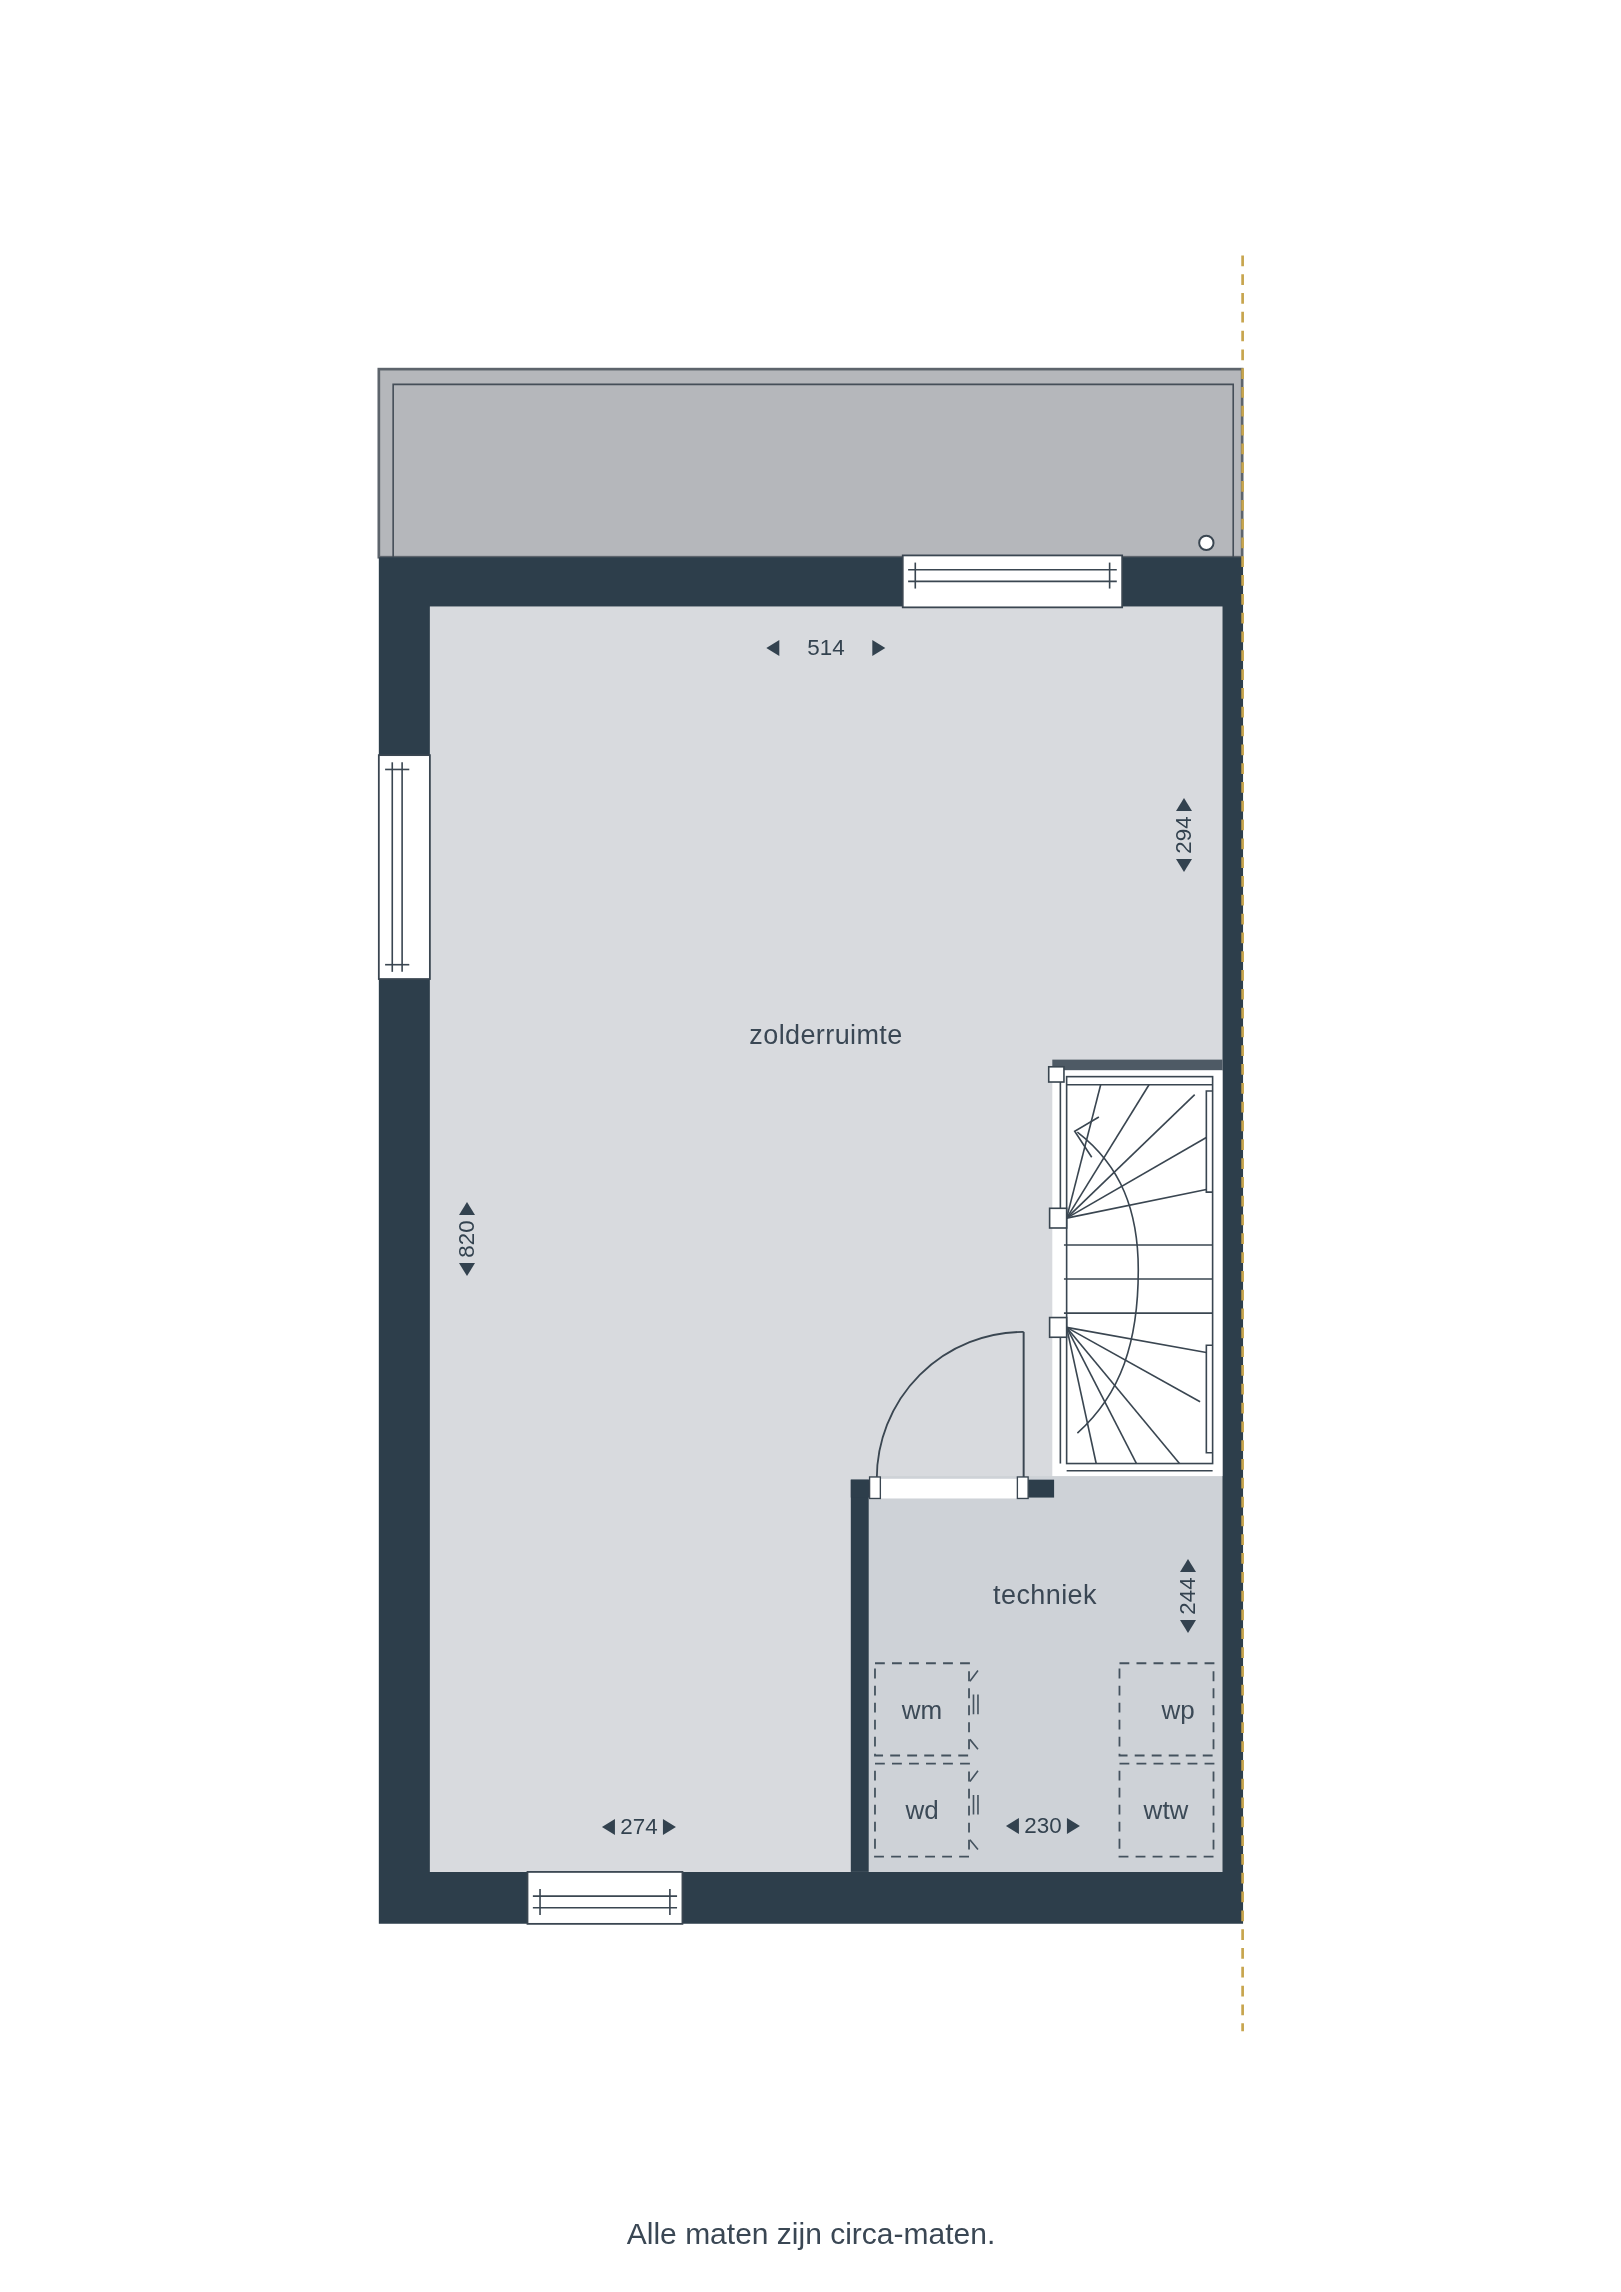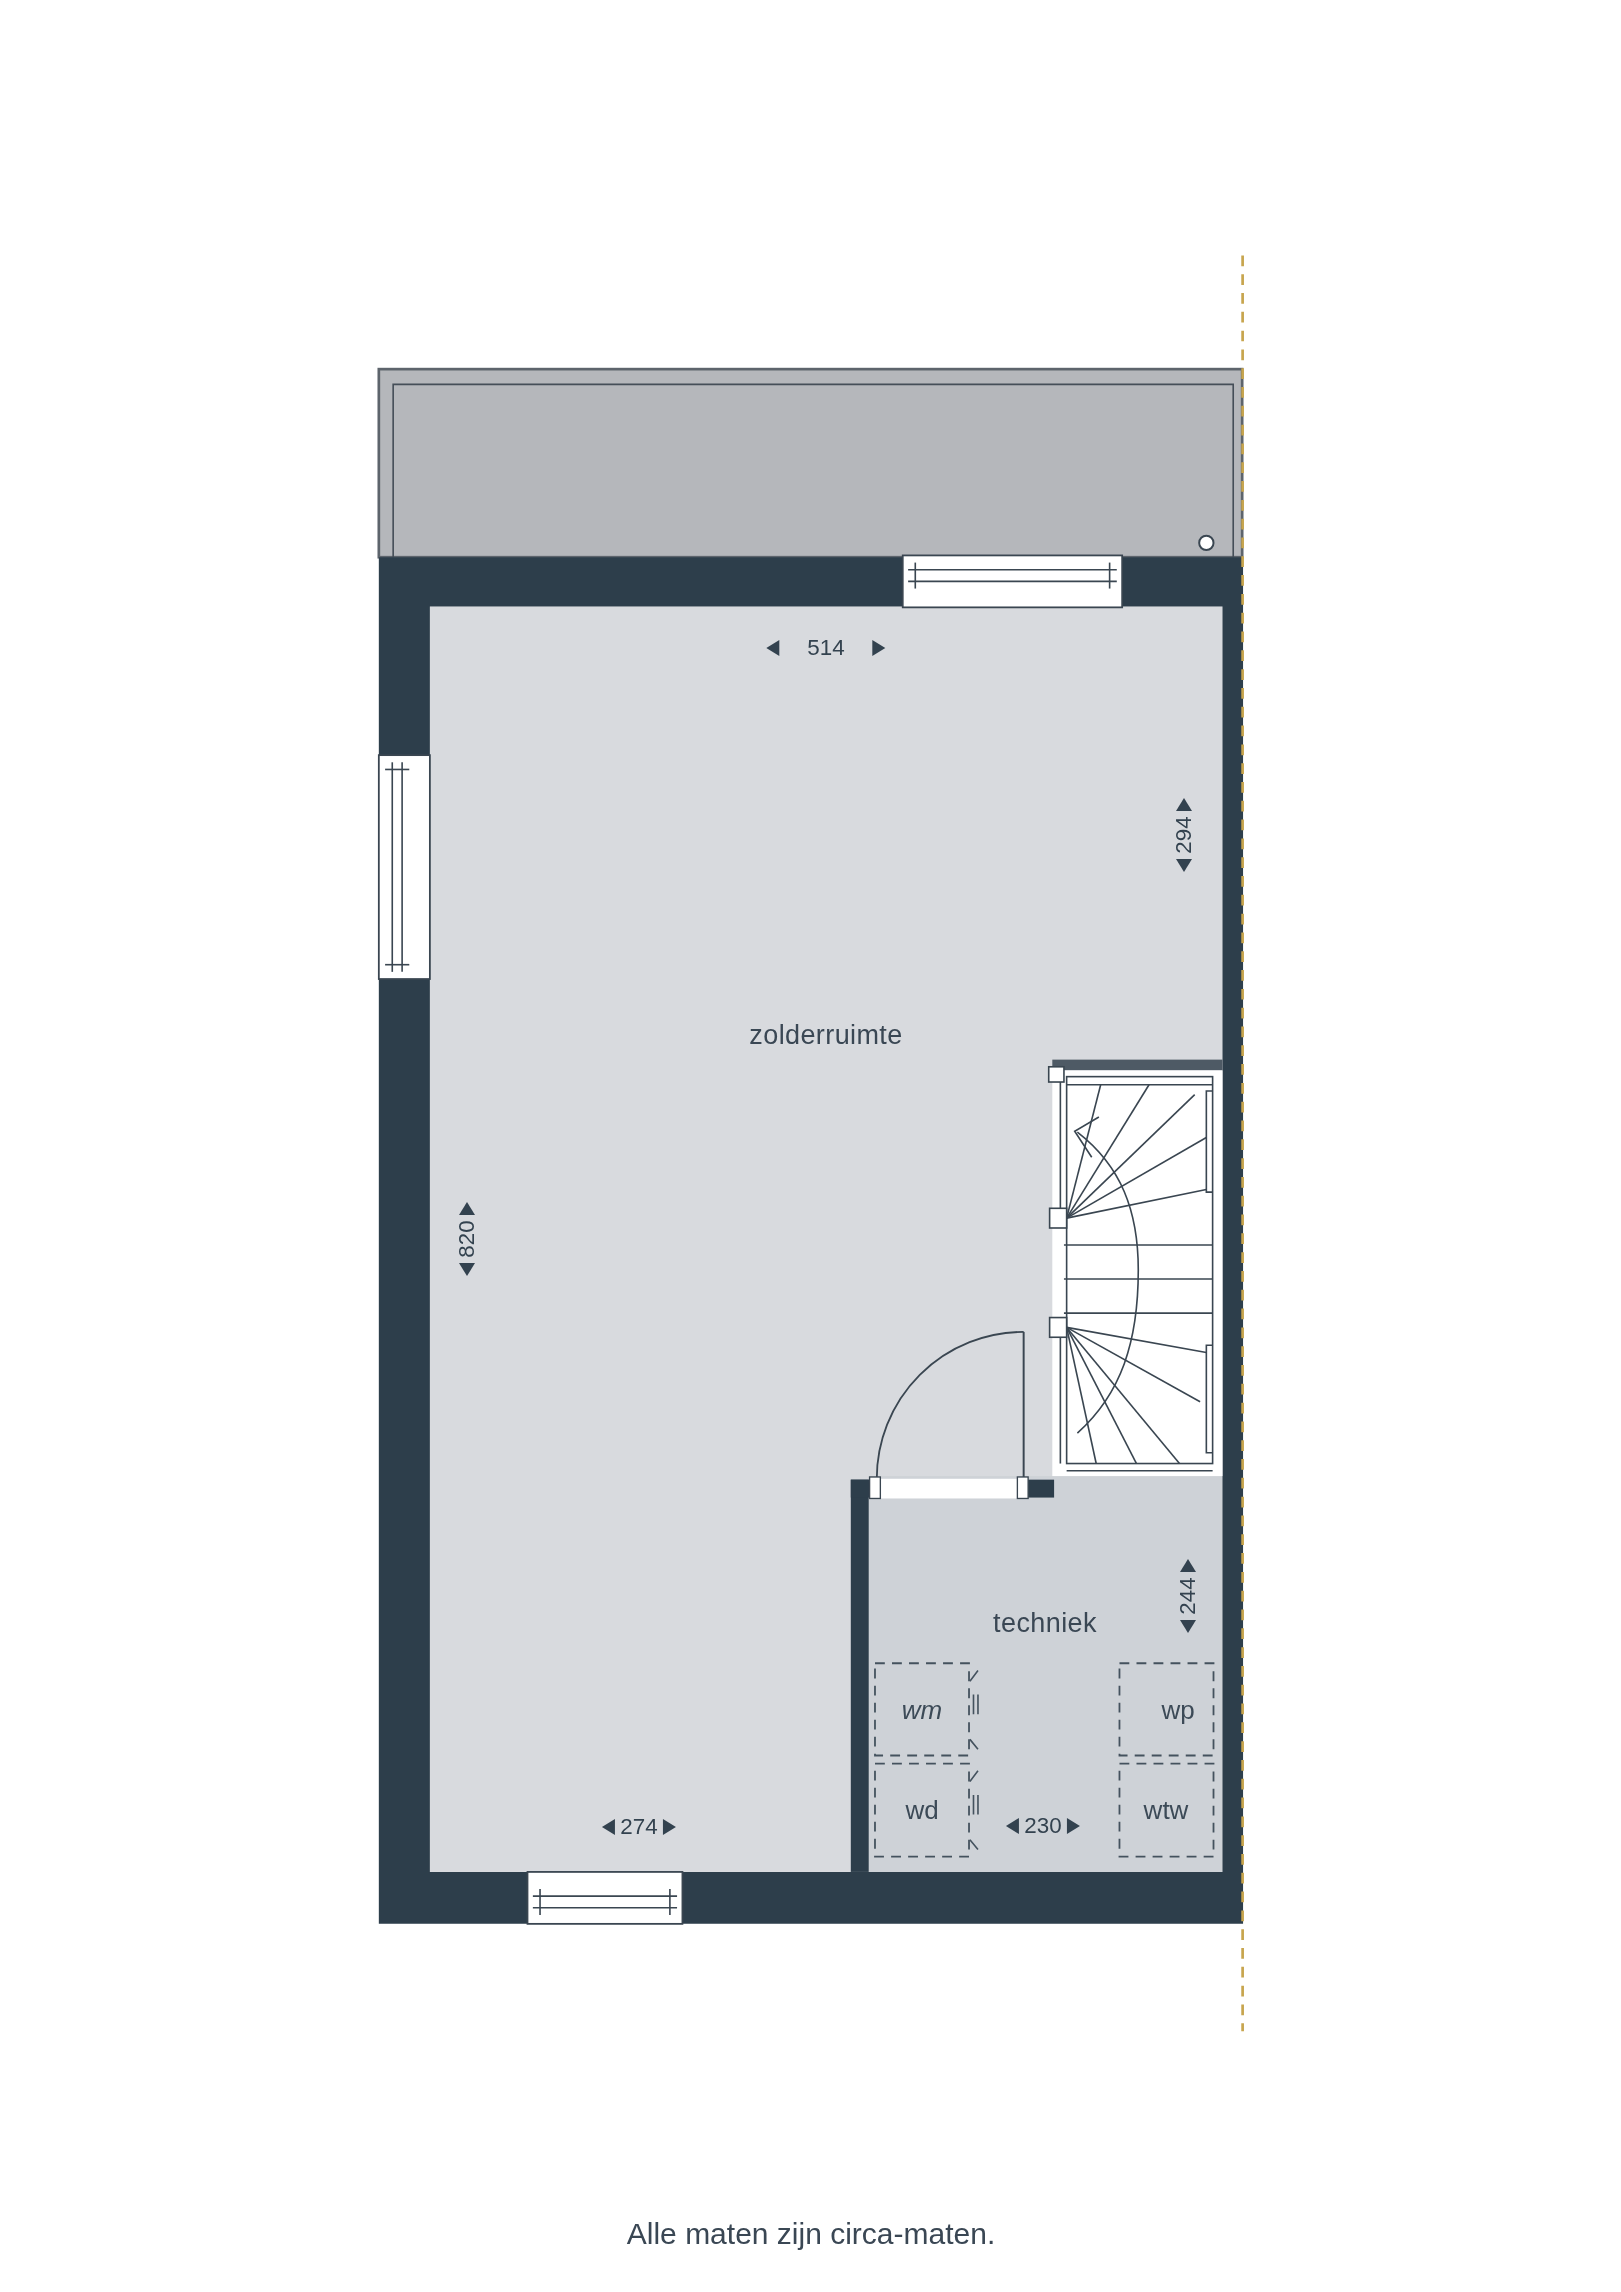--- a/index.html
+++ b/index.html
@@ -118,23 +118,23 @@
     </g>
     <g stroke="#44525e" stroke-width="1.8" fill="none">
       <path d="M1083,1877 L1092,1865 M1087,1892 V1914 M1092,1892 V1914 M1083,1942 L1092,1953"></path>
       <path d="M1083,1989 L1092,1977 M1087,2004 V2026 M1092,2004 V2026 M1083,2054 L1092,2065"></path>
     </g>
 
     <line x1="1387.5" y1="285" x2="1387.5" y2="2268" stroke="#c7a54e" stroke-width="3" stroke-dasharray="12 9"></line>
   </svg>
 
   <div class="lbl room-label" style="left:826px;top:1035px;">zolderruimte</div>
-  <div class="lbl room-label" style="left:1045px;top:1595px;margin-top:28px;">techniek</div>
+  <div class="lbl room-label" style="left:1045px;top:1595px;">techniek</div>
 
-  <div class="lbl appl-label" style="left:922px;top:1710px;font-style:italic;">wm</div>
+  <div class="lbl appl-label" style="left:922px;top:1710px;">wm</div>
   <div class="lbl appl-label" style="left:922px;top:1810px;">wd</div>
   <div class="lbl appl-label" style="left:1166px;top:1710px;margin-left:12px;">wp</div>
   <div class="lbl appl-label" style="left:1166px;top:1810px;">wtw</div>
 
   <div class="dim" style="left:826px;top:648px;gap:28px;">
     <span class="tri tri-l"></span>
     <span>514</span>
     <span class="tri tri-r"></span>
   </div>
   <div class="dim" style="left:639px;top:1827px;">

